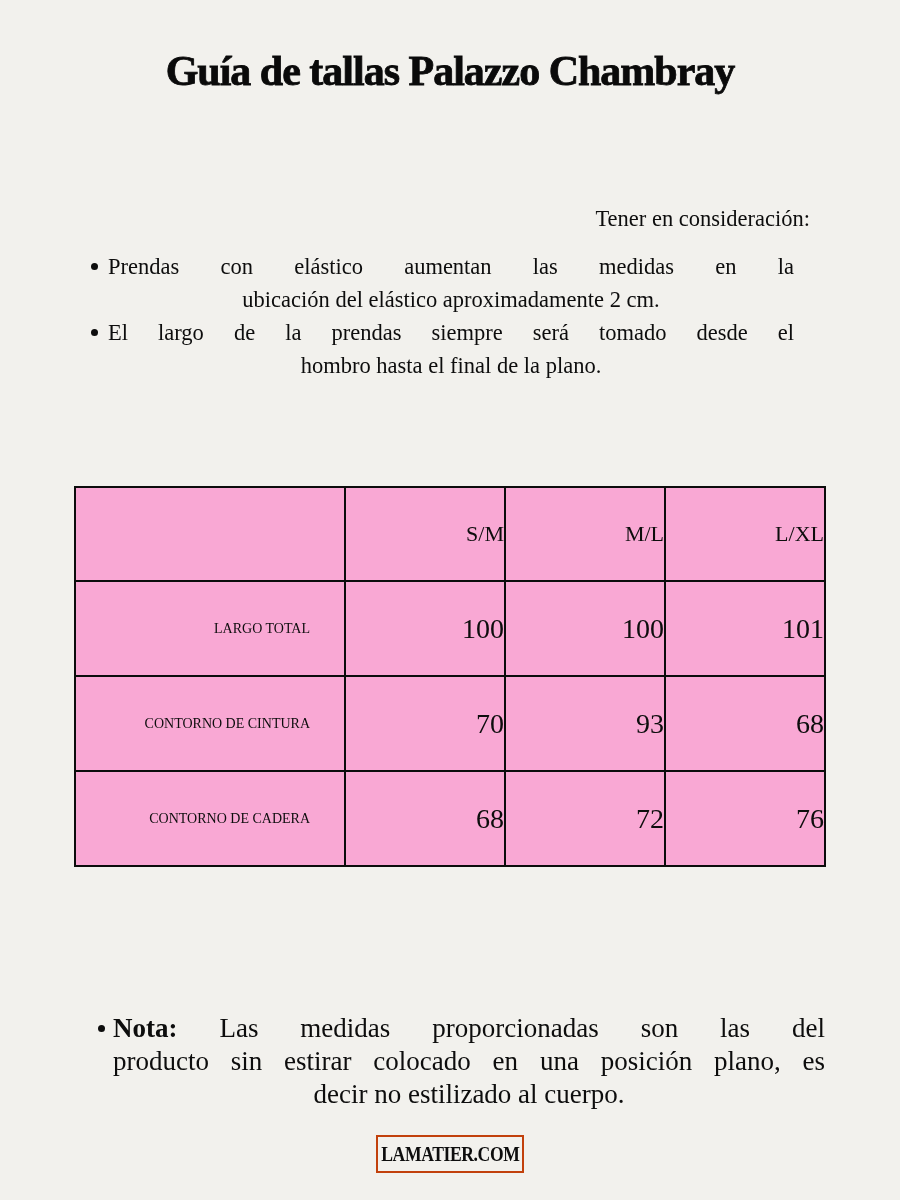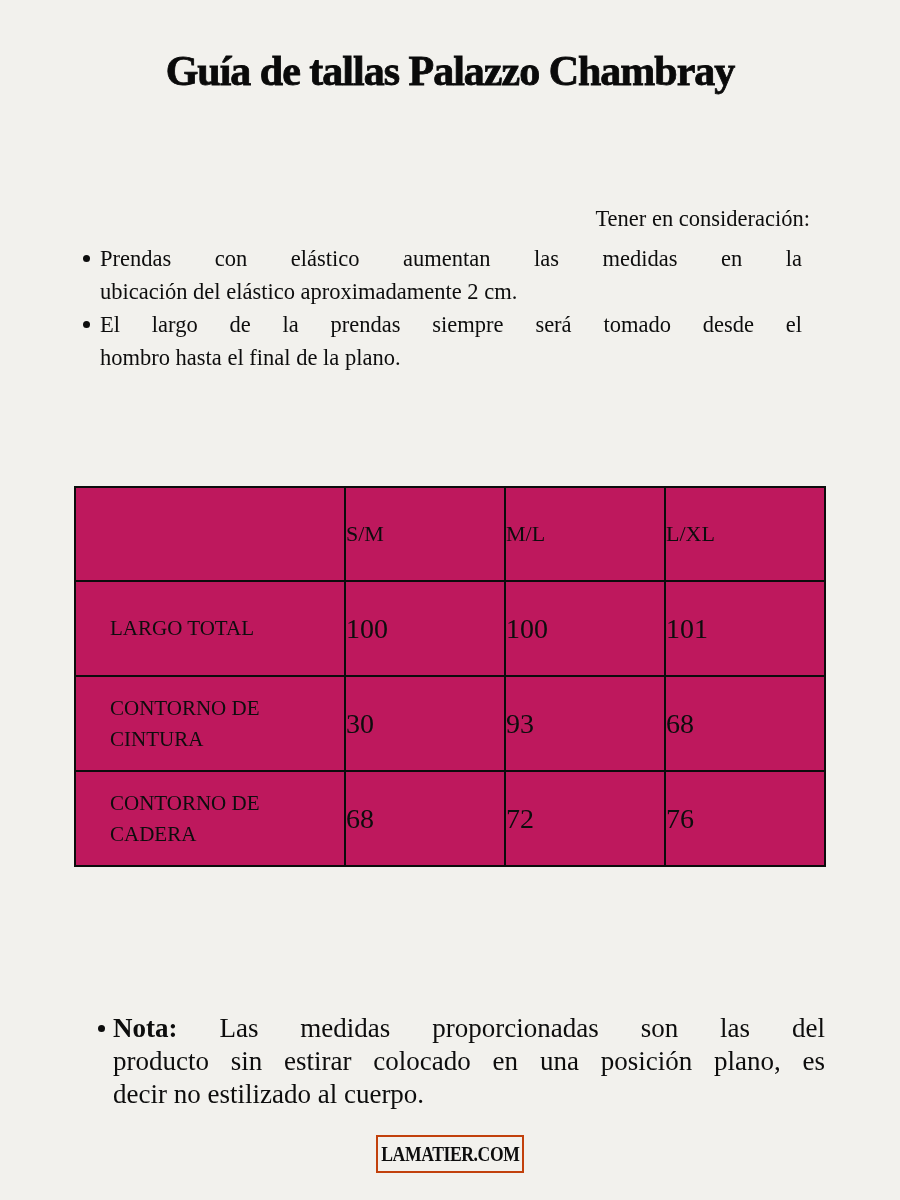--- a/index.html
+++ b/index.html
@@ -31,56 +31,56 @@
   
   .considerations {
     position: absolute;
     top: 204px;
     left: 92px;
     width: 718px;
     font-size: 22.5px;
     line-height: 33px;
   }
   .c-heading { line-height: 30px; text-align: right; }
-  .bullets { margin: 8px; padding: 0; list-style: none; }
+  .bullets { margin: 16px; padding: 0; list-style: none; }
   .bullet-item { position: relative; }
   .dot {
     position: absolute;
     left: -17px;
     top: 13px;
     width: 7px;
     height: 7px;
     border-radius: 50%;
     background: #0d0d0d;
   }
   .jline { text-align: justify; text-align-last: justify; }
-  .jlast { text-align: left; }
+  .jlast { text-align: center; }
 
   
   .size-table {
     position: absolute;
     top: 486px;
     left: 74px;
     width: 750px;
     border-collapse: collapse;
     table-layout: fixed;
   }
   .size-table th, .size-table td {
     border: 2px solid #0c0c0c;
-    text-align: left;
+    text-align: right;
     vertical-align: middle;
     font-weight: normal;
     padding: 0;
-    background: #be185d;
+    background: #f9a8d4;
   }
   .size-table tr.hdr { height: 94px; }
   .size-table tr.row { height: 95px; }
   .size-table th { font-size: 22px; }
   .cell-label {
-    font-size: 21px;
+    font-size: 14px;
     line-height: 31px;
     max-width: 200px;
     margin: 12px auto;
   }
   .cell-value { font-size: 28px; }
 
   
   .note {
     position: absolute;
     top: 1012px;
@@ -156,21 +156,21 @@
           <div class="cell-label">LARGO TOTAL</div>
         </td>
         <td class="cell-value">100</td>
         <td class="cell-value">100</td>
         <td class="cell-value">101</td>
       </tr>
       <tr class="row">
         <td>
           <div class="cell-label">CONTORNO DE CINTURA</div>
         </td>
-        <td class="cell-value">30</td>
+        <td class="cell-value">70</td>
         <td class="cell-value">93</td>
         <td class="cell-value">68</td>
       </tr>
       <tr class="row">
         <td>
           <div class="cell-label">CONTORNO DE CADERA</div>
         </td>
         <td class="cell-value">68</td>
         <td class="cell-value">72</td>
         <td class="cell-value">76</td>

